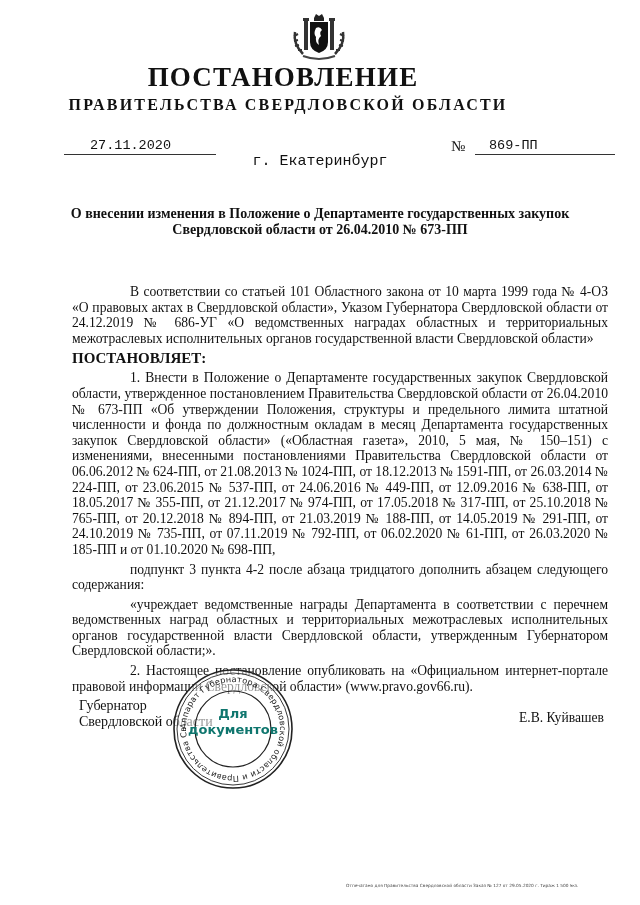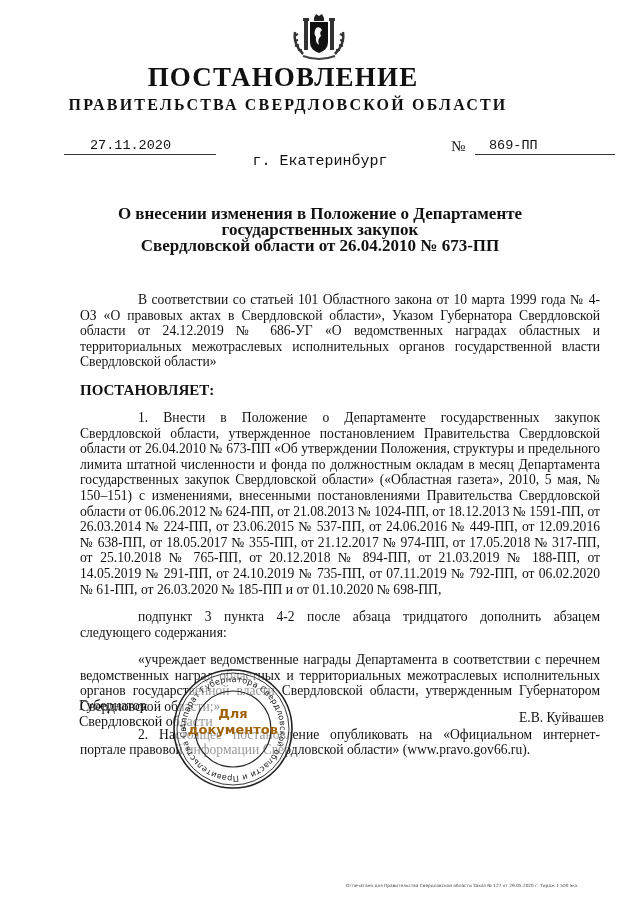--- a/index.html
+++ b/index.html
@@ -13,32 +13,32 @@
                font-size: 16px; font-weight: bold; letter-spacing: 2.2px; }
   .date-field { left: 64px; top: 138px; width: 152px; border-bottom: 1px solid #333;
                 font-family: "Liberation Mono", "DejaVu Sans Mono", monospace; font-size: 13.5px;
                 padding-left: 26px; box-sizing: border-box; height: 17px; line-height: 15px; }
   .num-label { left: 451px; top: 138px; font-size: 15px; }
   .num-field { left: 475px; top: 138px; width: 140px; border-bottom: 1px solid #333;
                font-family: "Liberation Mono", "DejaVu Sans Mono", monospace; font-size: 13.5px;
                padding-left: 14px; box-sizing: border-box; height: 17px; line-height: 15px; }
   .city { left: 0; width: 640px; text-align: center; top: 153px; font-size: 15px; font-family: Liberation Mono, monospace; }
   .subject { left: 70px; width: 500px; top: 206px; text-align: center; font-weight: bold;
-             font-size: 17px; line-height: 16px; }
+             font-size: 14px; line-height: 16px; }
   .body { left: 68px; width: 544px; top: 280px; font-size: 13.6px; line-height: 15.6px;
           text-align: justify; }
-  .body p { margin: 12px; }
+  .body p { margin: 4px; }
   .indent { text-indent: 58px; }
   .body .decree { font-weight: bold; font-size: 15px; line-height: 16px; }
   .sign-left { left: 79px; top: 698px; font-size: 14px; line-height: 16px; }
   .sign-right { left: 519px; top: 710px; font-size: 13.6px; }
   .stamp { left: 172px; top: 668px; width: 122px; height: 122px; }
   .stamp-center { left: 172px; top: 706px; width: 122px; text-align: center;
                   font-family: "DejaVu Sans", "Liberation Sans", sans-serif; font-weight: bold;
-                  font-size: 13px; line-height: 16px; color: #a16207; }
+                  font-size: 13px; line-height: 16px; color: #0f766e; }
   .footer { left: 346px; top: 883px; font-family: "DejaVu Sans", "Liberation Sans", sans-serif;
             font-size: 4.3px; color: #444; white-space: nowrap; }
 </style>
 </head>
 <body>
 
 <div class="abs emblem">
   <svg width="60" height="52" viewBox="0 0 60 52">
 
     <path d="M25 6 L27 2 L30 4 L33 2 L35 6 Z" fill="#222"></path>

